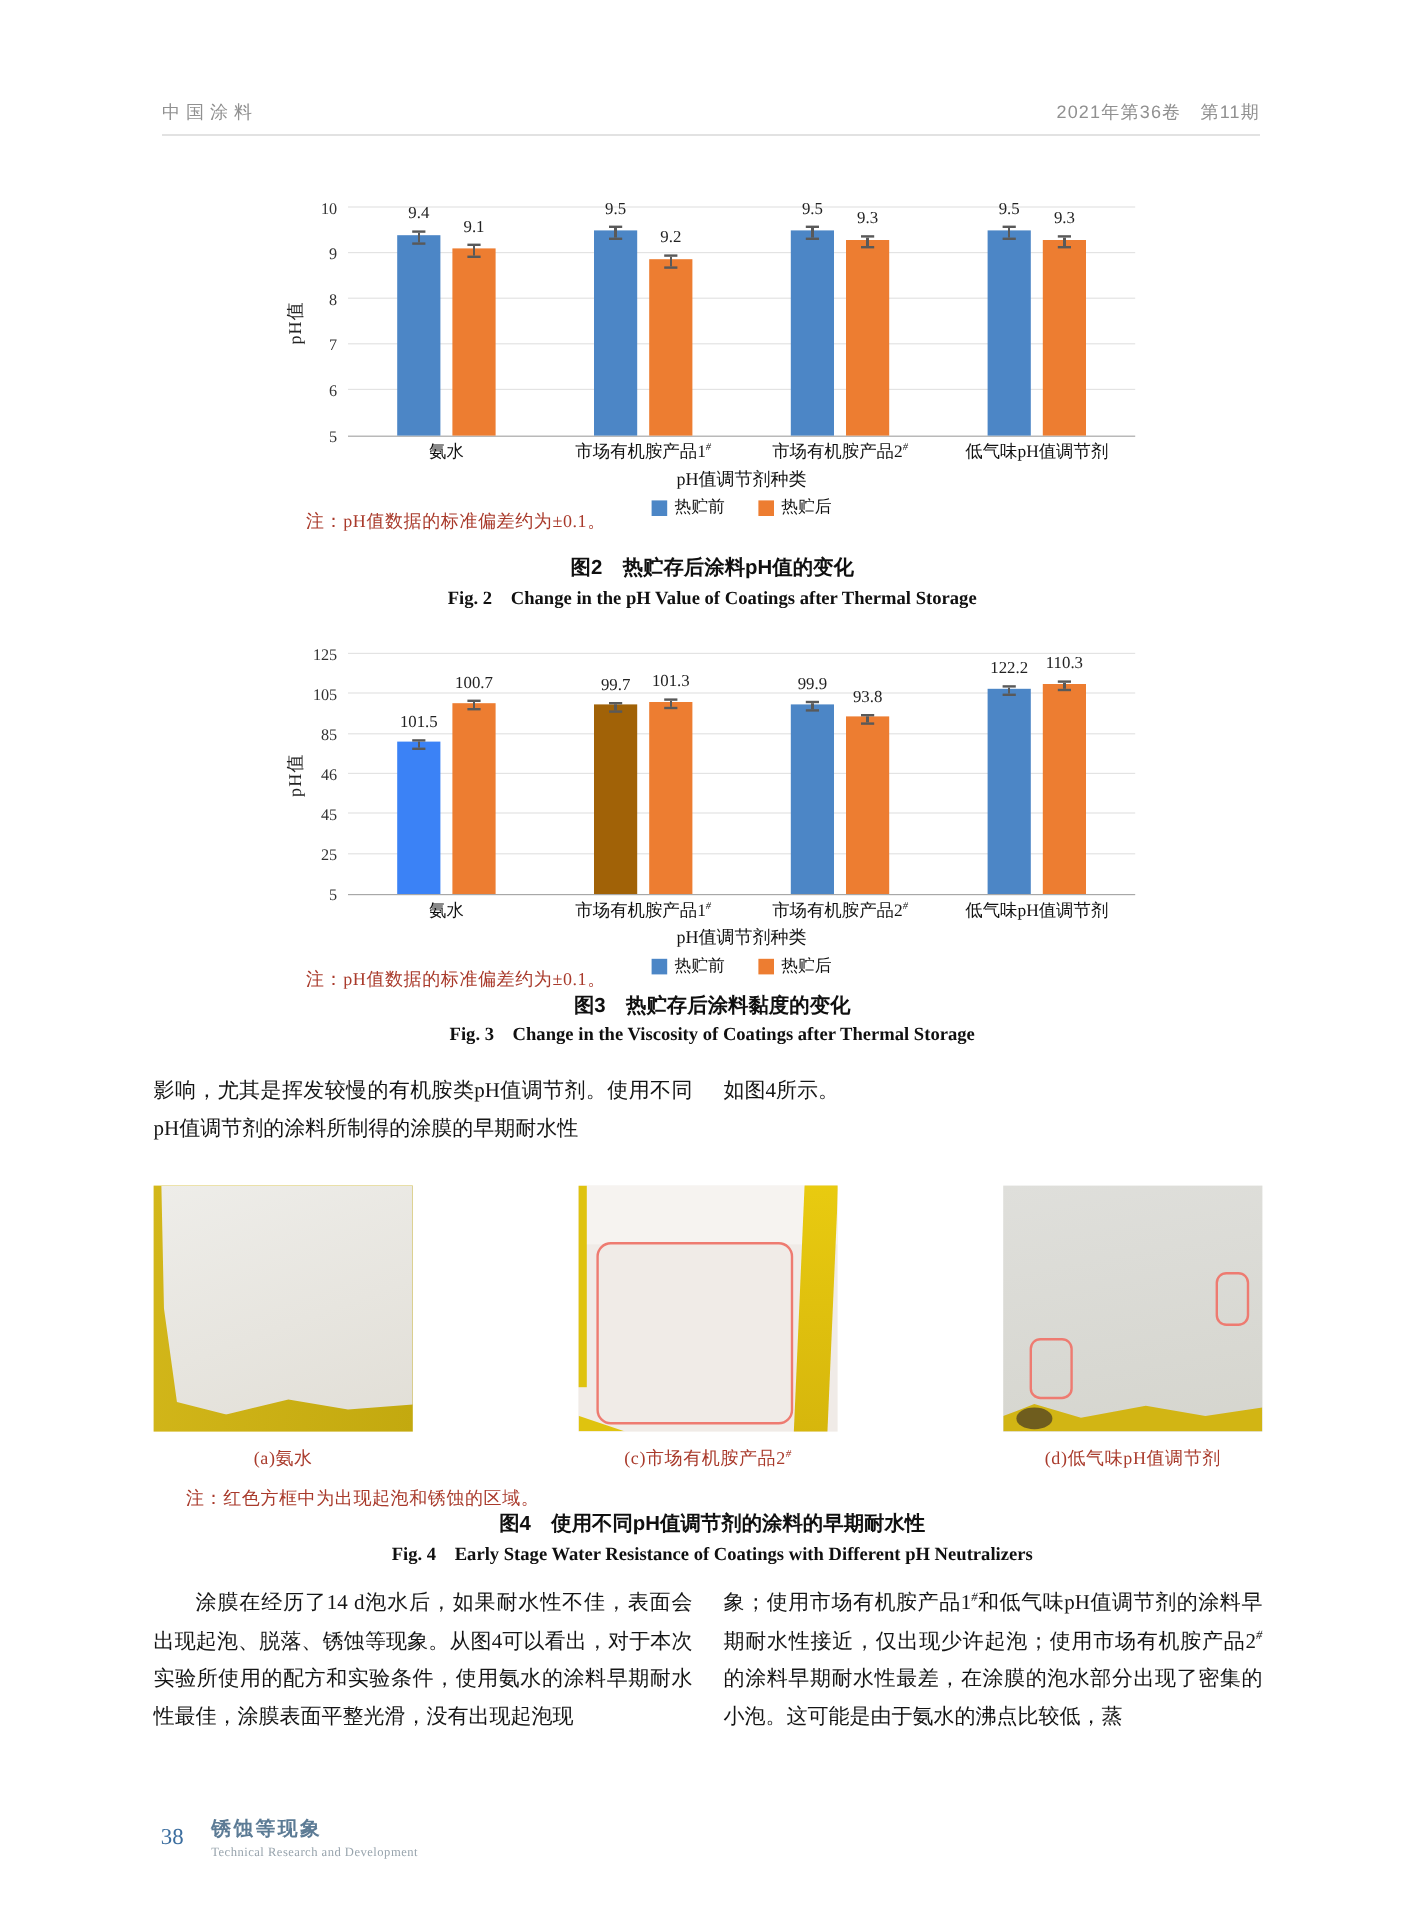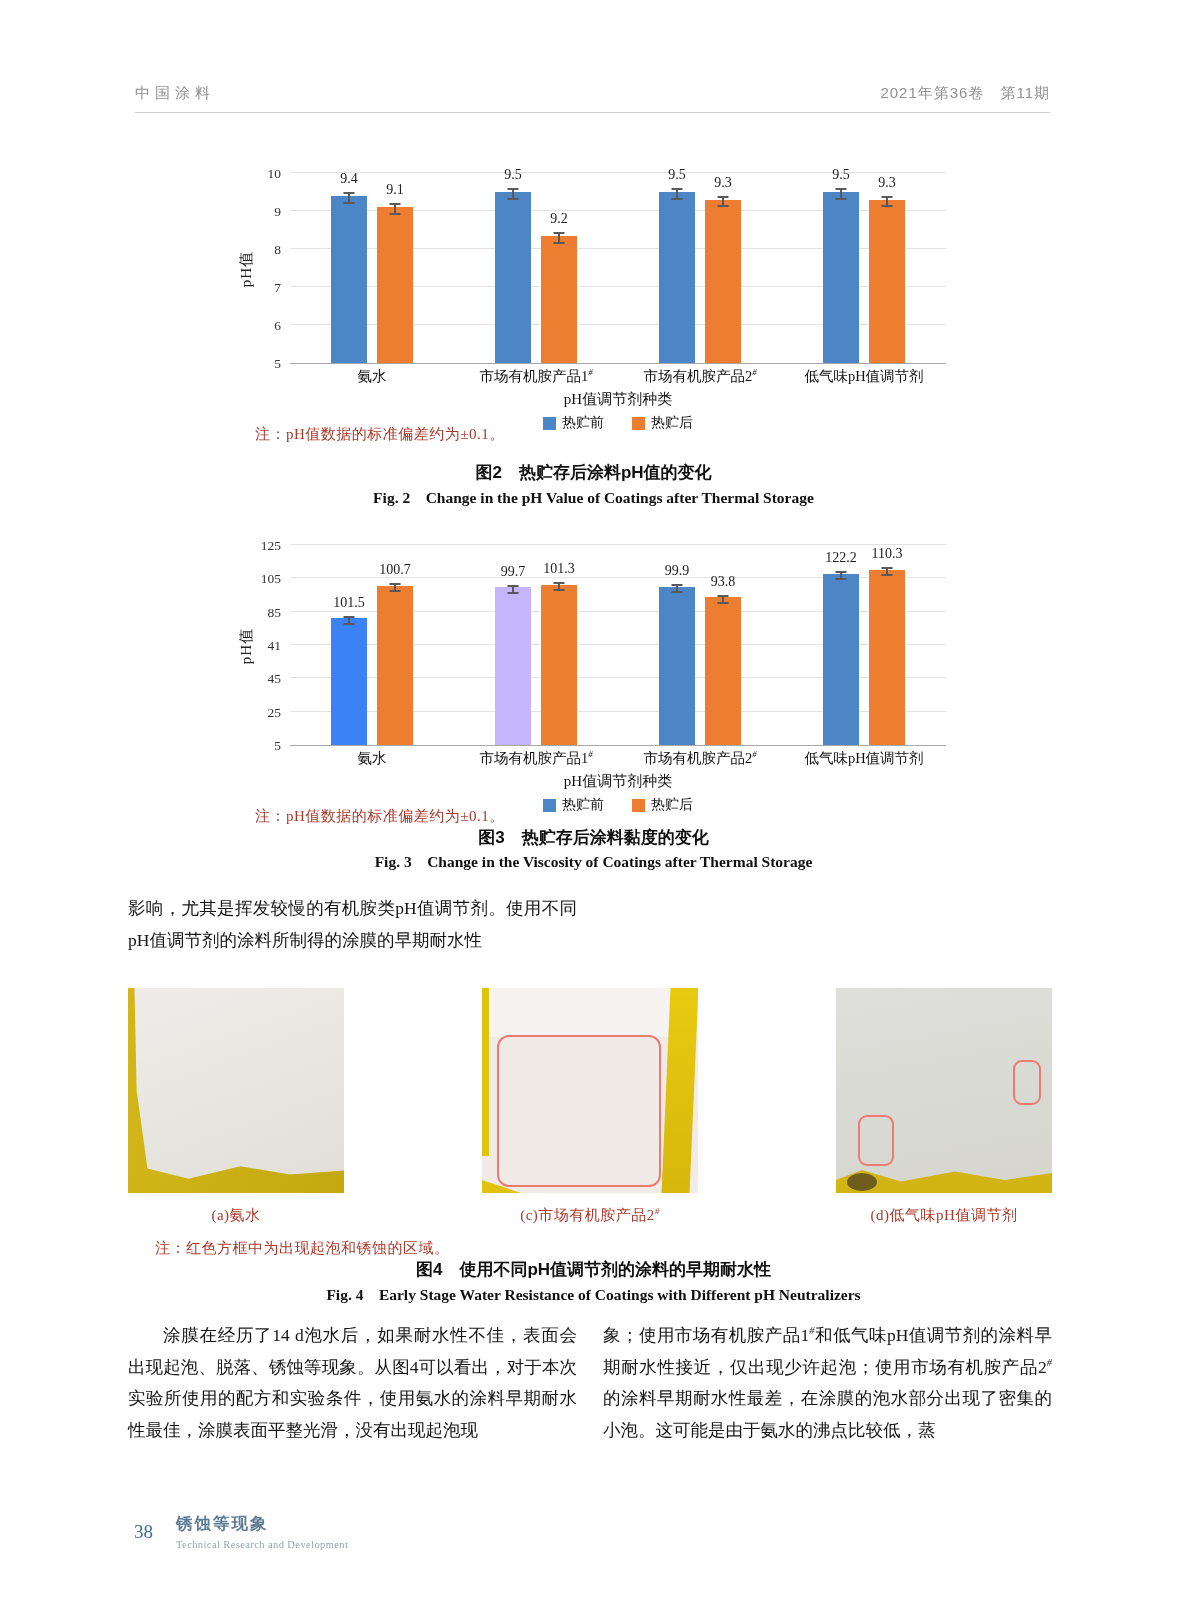--- a/index.html
+++ b/index.html
@@ -131,21 +131,21 @@
               <div class="bar" style="height: 155.8px; background: rgb(237, 125, 49);">
                 <div class="errbar" style="height: 7.6px; top: -3.8px;"></div>
                 <div class="value-label" style="top: -24.8px;">9.1</div>
               </div>
             </div>
             <div class="group">
               <div class="bar" style="height: 171px; background: rgb(76, 134, 198);">
                 <div class="errbar" style="height: 7.6px; top: -3.8px;"></div>
                 <div class="value-label" style="top: -24.8px;">9.5</div>
               </div>
-              <div class="bar" style="height: 127px; background: rgb(237, 125, 49);">
+              <div class="bar" style="height: 147px; background: rgb(237, 125, 49);">
                 <div class="errbar" style="height: 7.6px; top: -3.8px;"></div>
                 <div class="value-label" style="top: -24.8px;">9.2</div>
               </div>
             </div>
             <div class="group">
               <div class="bar" style="height: 171px; background: rgb(76, 134, 198);">
                 <div class="errbar" style="height: 7.6px; top: -3.8px;"></div>
                 <div class="value-label" style="top: -24.8px;">9.5</div>
               </div>
               <div class="bar" style="height: 163.4px; background: rgb(237, 125, 49);">
@@ -191,21 +191,21 @@
   <div class="caption cap-zh" id="cap2zh">图2　热贮存后涂料pH值的变化</div>
   <div class="caption cap-en" id="cap2en">Fig. 2　Change in the pH Value of Coatings after Thermal Storage</div>
 
   <div class="chart-block" id="chart2">
       <div class="chart-row">
         <div class="yaxis">
           <div class="ylabel">pH值</div>
           <div class="ytick" style="bottom: -8px;">5</div>
           <div class="ytick" style="bottom: 25.3333px;">25</div>
           <div class="ytick" style="bottom: 58.6667px;">45</div>
-          <div class="ytick" style="bottom: 92px;">41</div>
+          <div class="ytick" style="bottom: 92px;">46</div>
           <div class="ytick" style="bottom: 125.333px;">85</div>
           <div class="ytick" style="bottom: 158.667px;">105</div>
           <div class="ytick" style="bottom: 192px;">125</div>
         </div>
         <div class="plot" style="height: 200px;">
           <div class="gridline" style="bottom: 33.3333px;"></div>
           <div class="gridline" style="bottom: 66.6667px;"></div>
           <div class="gridline" style="bottom: 100px;"></div>
           <div class="gridline" style="bottom: 133.333px;"></div>
           <div class="gridline" style="bottom: 166.667px;"></div>
@@ -215,21 +215,21 @@
               <div class="bar" style="height: 127px; background: #3b82f6;">
                 <div class="errbar" style="height: 5px; top: -2.5px;"></div>
                 <div class="value-label" style="top: -23.5px;">101.5</div>
               </div>
               <div class="bar" style="height: 159.5px; background: rgb(237, 125, 49);">
                 <div class="errbar" style="height: 5px; top: -2.5px;"></div>
                 <div class="value-label" style="top: -23.5px;">100.7</div>
               </div>
             </div>
             <div class="group">
-              <div class="bar" style="height: 157.833px; background: #c4b5fd;">
+              <div class="bar" style="height: 157.833px; background: #a16207;">
                 <div class="errbar" style="height: 5px; top: -2.5px;"></div>
                 <div class="value-label" style="top: -23.5px;">99.7</div>
               </div>
               <div class="bar" style="height: 160.5px; background: rgb(237, 125, 49);">
                 <div class="errbar" style="height: 5px; top: -2.5px;"></div>
                 <div class="value-label" style="top: -23.5px;">101.3</div>
               </div>
             </div>
             <div class="group">
               <div class="bar" style="height: 158.167px; background: rgb(76, 134, 198);">
@@ -274,20 +274,21 @@
         </div>
         <div class="chart-note">注：pH值数据的标准偏差约为±0.1。</div>
       </div>
     </div>
 
   <div class="caption cap-zh" id="cap3zh">图3　热贮存后涂料黏度的变化</div>
   <div class="caption cap-en" id="cap3en">Fig. 3　Change in the Viscosity of Coatings after Thermal Storage</div>
 
   <div class="cols" id="p1">
     <div class="col">影响，尤其是挥发较慢的有机胺类pH值调节剂。使用不同pH值调节剂的涂料所制得的涂膜的早期耐水性</div>
+    <div class="col">如图4所示。</div>
   </div>
 
   <div class="photos">
     <div class="photo-wrap">
       <div class="photo" id="photoA">
         <div class="panel"></div>
       </div>
       <div class="photo-cap">(a)氨水</div>
     </div>
     <div class="photo-wrap">

